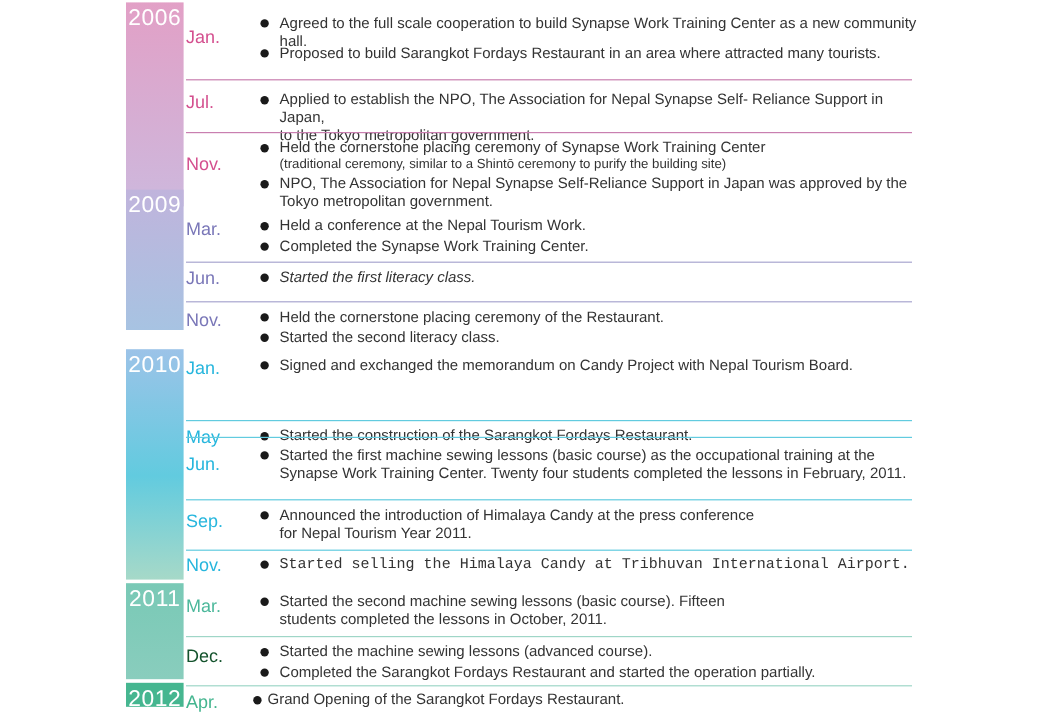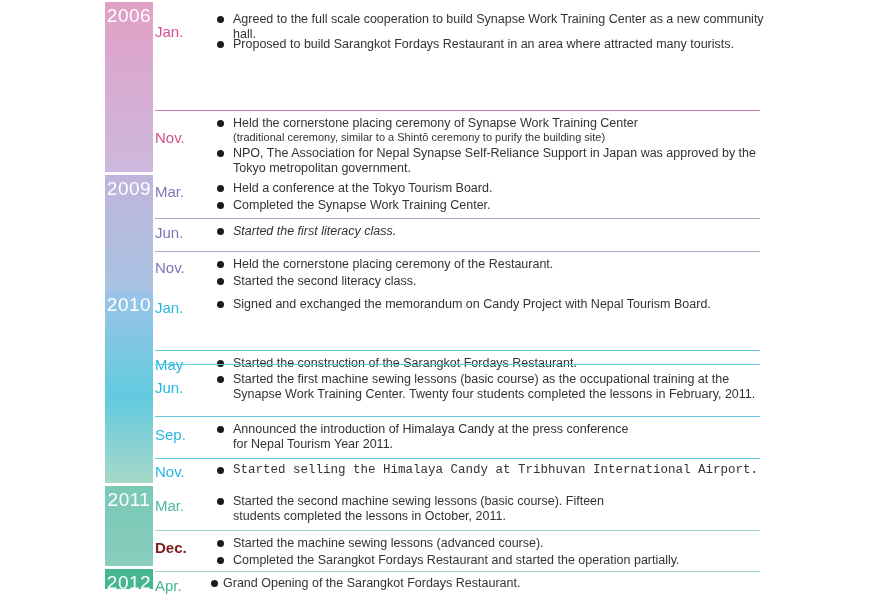--- a/index.html
+++ b/index.html
@@ -107,45 +107,56 @@
         <div class="event" style="position: absolute; top: 10px; left: 0px; right: 0px;">
           <span class="bullet" style="background: rgb(26, 26, 26);"></span>
           <span class="etext">Agreed to the full scale cooperation to build Synapse Work Training Center as a new community hall.</span>
         </div>
         <div class="event" style="position: absolute; top: 35px; left: 0px; right: 0px;">
           <span class="bullet" style="background: rgb(26, 26, 26);"></span>
           <span class="etext">Proposed to build Sarangkot Fordays Restaurant in an area where   attracted many tourists.</span>
         </div>
       </div>
     </div>
+    <div class="row" style="top: 66px; height: 44px;">
+      <div class="divider" style="background: rgb(201, 127, 176);"></div>
+      <div class="month" style="color: rgb(212, 80, 143); top: 12px;">Jul.</div>
+      <div class="events">
+        <div class="event" style="position: absolute; top: 10px; left: 0px; right: 0px;">
+          <span class="bullet" style="background: rgb(26, 26, 26);"></span>
+          <span class="etext">Applied to establish the NPO, The Association for Nepal Synapse Self- Reliance Support in Japan,</span>
+          <span class="cont">to the Tokyo metropolitan government.</span>
+        </div>
+      </div>
+    </div>
     <div class="row" style="top: 110px; height: 62px;">
       <div class="divider" style="background: rgb(201, 127, 176);"></div>
       <div class="month" style="color: rgb(212, 80, 143); top: 20px;">Nov.</div>
       <div class="events">
         <div class="event" style="position: absolute; top: 6px; left: 0px; right: 0px;">
           <span class="bullet" style="background: rgb(26, 26, 26);"></span>
           <span class="etext">Held the cornerstone placing ceremony of Synapse Work Training Center</span>
           <span class="sub">(traditional ceremony, similar to a Shintō ceremony to purify the building site)</span>
         </div>
         <div class="event" style="position: absolute; top: 36px; left: 0px; right: 0px;">
           <span class="bullet" style="background: rgb(26, 26, 26);"></span>
           <span class="etext">NPO, The Association for Nepal Synapse Self-Reliance Support in  Japan was approved by the</span>
           <span class="cont">Tokyo metropolitan government.</span>
         </div>
       </div>
     </div>
-    <div class="year-block" style="top: 175px; height: 117px; background: linear-gradient(rgb(192, 180, 220) 0%, rgb(167, 195, 226) 100%);">
+    <div class="year-block" style="top: 158px; height: 117px; background: linear-gradient(rgb(192, 180, 220) 0%, rgb(167, 195, 226) 100%);">
       <div class="year-label">2009</div>
     </div>
     <div class="row" style="top: 175px; height: 40px;">
       <div class="month" style="color: rgb(122, 119, 184); top: 9px;">Mar.</div>
       <div class="events">
         <div class="event" style="position: absolute; top: 6px; left: 0px; right: 0px;">
           <span class="bullet" style="background: rgb(26, 26, 26);"></span>
-          <span class="etext">Held a conference at the Tokyo Tourism Board.</span>
+          <span class="etext">Held a conference at the Nepal Tourism Work.</span>
         </div>
         <div class="event" style="position: absolute; top: 23px; left: 0px; right: 0px;">
           <span class="bullet" style="background: rgb(26, 26, 26);"></span>
           <span class="etext">Completed the Synapse Work Training Center.</span>
         </div>
       </div>
     </div>
     <div class="row" style="top: 218px; height: 33px;">
       <div class="divider" style="background: rgb(169, 166, 207);"></div>
       <div class="month" style="color: rgb(122, 119, 184); top: 7px;">Jun.</div>
@@ -232,21 +243,21 @@
       <div class="events">
         <div class="event" style="position: absolute; top: 6px; left: 0px; right: 0px;">
           <span class="bullet" style="background: rgb(26, 26, 26);"></span>
           <span class="etext">Started the second machine sewing lessons (basic course).  Fifteen</span>
           <span class="cont">students completed the lessons in October, 2011.</span>
         </div>
       </div>
     </div>
     <div class="row" style="top: 530px; height: 40px;">
       <div class="divider" style="background: rgb(159, 214, 199);"></div>
-      <div class="month" style="color: #7f1d1d; top: 10px; font-weight: bold;">Dec.</div>
+      <div class="month" style="color: #14532d; top: 10px;">Dec.</div>
       <div class="events">
         <div class="event" style="position: absolute; top: 6px; left: 0px; right: 0px;">
           <span class="bullet" style="background: rgb(26, 26, 26);"></span>
           <span class="etext">Started the machine sewing lessons (advanced course).</span>
         </div>
         <div class="event" style="position: absolute; top: 23px; left: 0px; right: 0px;">
           <span class="bullet" style="background: rgb(26, 26, 26);"></span>
           <span class="etext">Completed the Sarangkot Fordays Restaurant and started the operation partially.</span>
         </div>
       </div>

